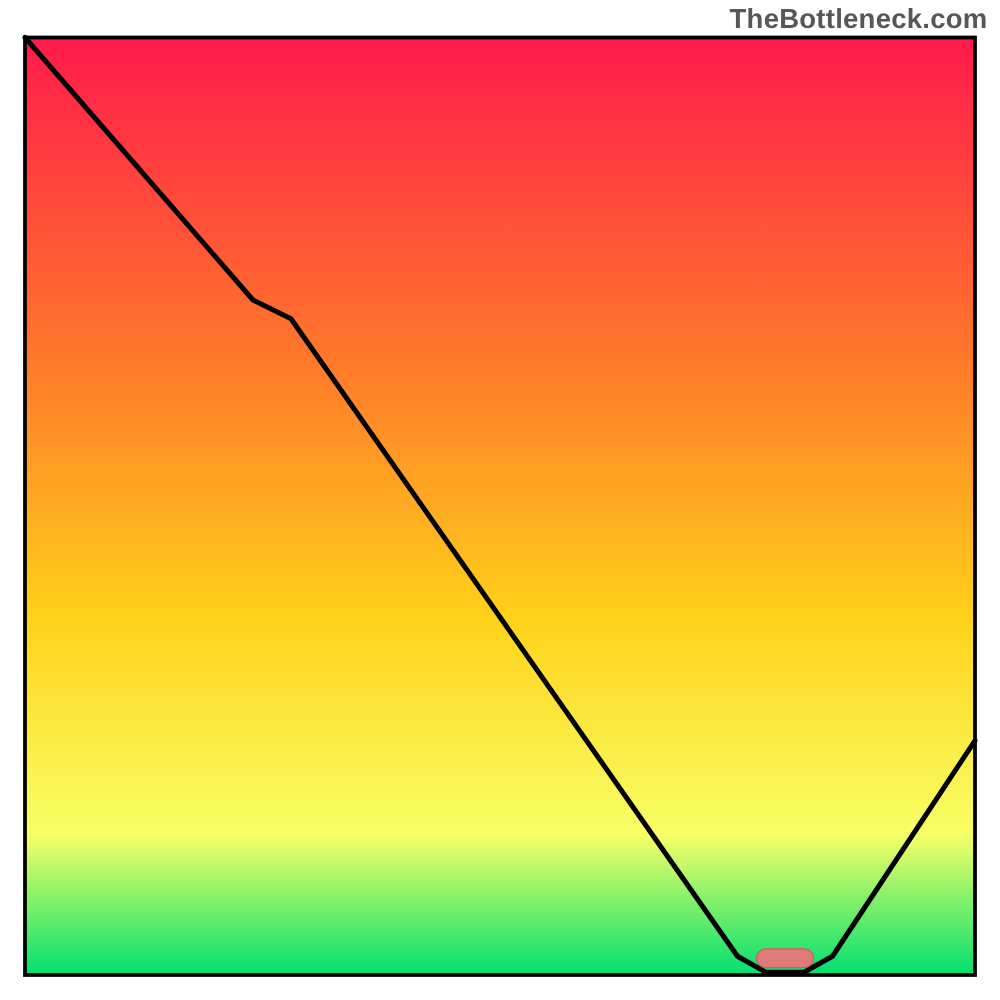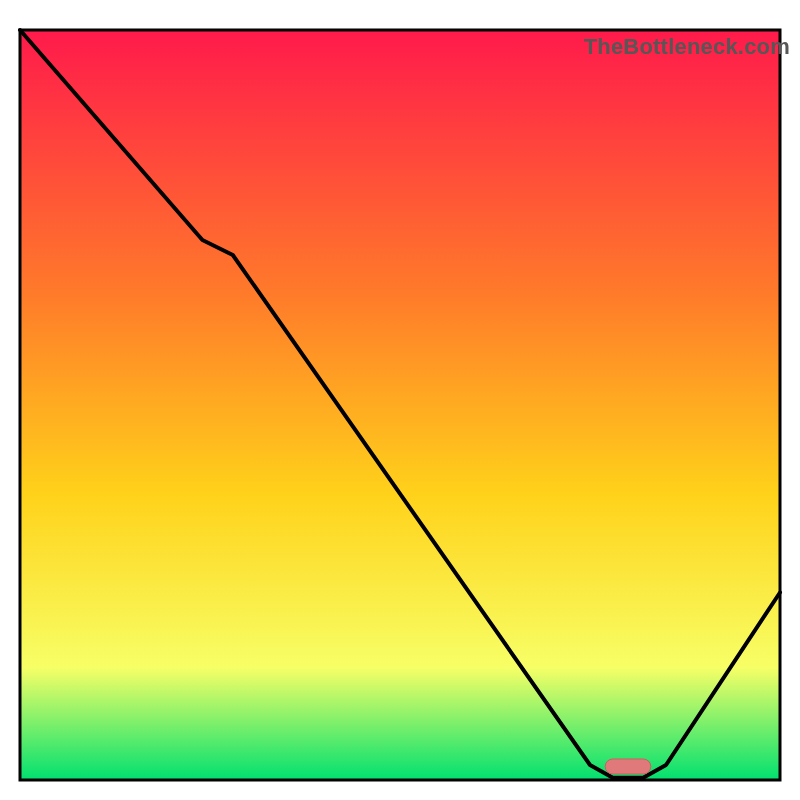--- a/index.html
+++ b/index.html
@@ -12,21 +12,20 @@
     font-family: Arial, Helvetica, sans-serif;
   }
   .attribution {
     position: absolute;
     top: 2px;
     right: 10px;
     font-size: 22px;
     font-weight: 600;
     color: #575757;
     letter-spacing: 0.2px;
-    margin-top: 32px;
   }
   svg {
     display: block;
   }
 </style>
 </head>
 <body>
 
 <svg id="chart" width="800" height="800" viewBox="0 0 800 800">
   <defs>

